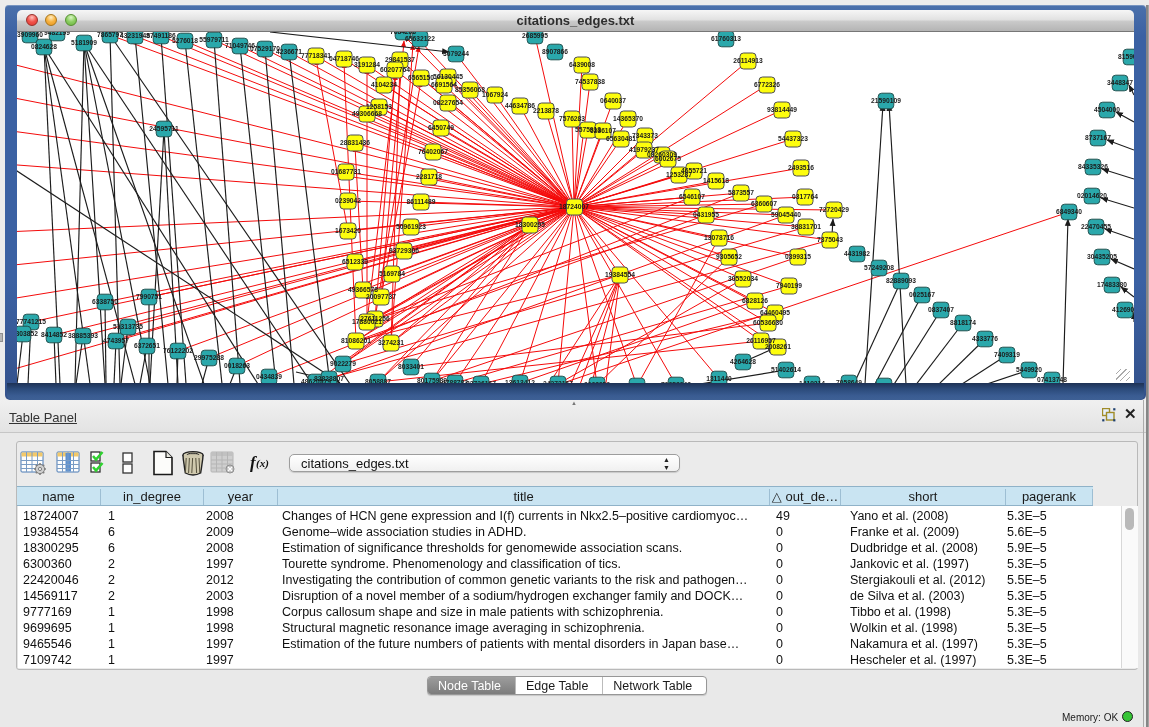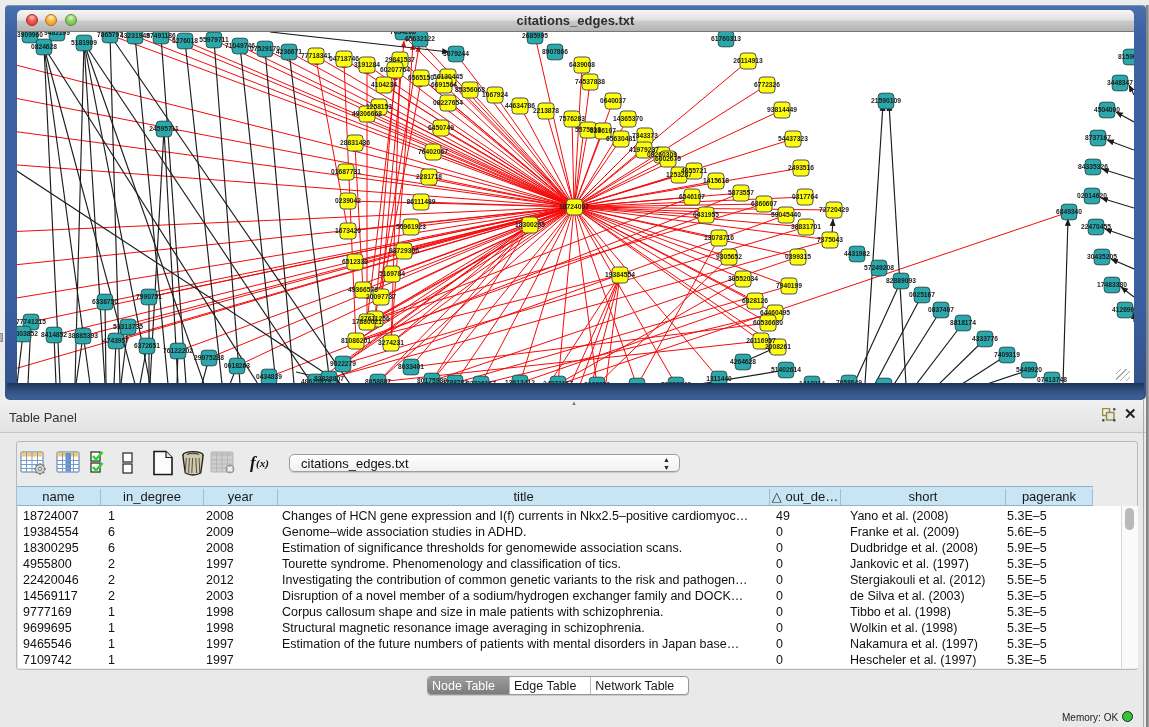--- a/index.html
+++ b/index.html
@@ -20,21 +20,21 @@
   border-radius:0 0 5px 5px; }
 #lmark { position:absolute; left:0; top:333px; width:3px; height:9px; background:#b5b5b5; border:1px solid #8e8e8e; border-left:none; }
 #graph { position:absolute; left:12px; top:27px; width:1117px; height:351px; background:#fff; overflow:hidden; }
 #rgrip { position:absolute; right:4px; bottom:2px; width:14px; height:12px;
   background:repeating-linear-gradient(135deg,transparent 0 3px,#aaa 3px 4px); }
 #rstrip { position:absolute; z-index:40; left:1146px; top:5px; width:3px; height:722px; background:linear-gradient(90deg,#868686 0%,#868686 55%,#b5b5b5 100%); }
 #rline { position:absolute; z-index:40; left:1143px; top:400px; width:1px; height:327px; background:#ababab; }
 #panel { position:absolute; left:0; top:400px; width:1149px; height:327px; background:#e9e9e9; }
 #ptitle { position:absolute; left:0; top:0; width:100%; height:33px;
   background:linear-gradient(180deg,#f0f0f0,#e3e3e3); border-bottom:1px solid #c6c6c6; }
-#ptitle span { position:absolute; left:9px; top:10px; font-size:13px; color:#333; }
+#ptitle span { position:absolute; left:9px; top:10px; font-size:13px; color:#333;text-decoration:underline; }
 #splitter { position:absolute; left:571px; top:0px; font-size:6px; color:#777; }
 #pfloat { position:absolute; left:1102px; top:8px; width:14px; height:14px; }
 #pclose { position:absolute; left:1124px; top:5px; font-size:15px; font-weight:bold; color:#222; }
 #inner { position:absolute; left:16px; top:41px; width:1122px; height:229px; background:#ebebeb;
   border:1px solid #b9b9b9; border-radius:3px; }
 .icon { position:absolute; top:9px; }
 #dropdown { position:absolute; left:272px; top:12px; width:391px; height:18px; background:linear-gradient(180deg,#fff,#f0f0f0);
   border:1px solid #9d9d9d; border-radius:5px; box-shadow:0 1px 1px rgba(0,0,0,.15); }
 #dropdown span { position:absolute; left:11px; top:1px; font-size:13px; color:#111; }
 #dd-ar { position:absolute; right:9px; top:1px; font-size:7px; color:#222; line-height:7.5px; text-align:center; }
@@ -42,21 +42,21 @@
   border-top:1px solid #8fb2c8; border-bottom:1px solid #8fb2c8; }
 #thead div { position:absolute; top:2px; height:16px; font-size:13px; color:#1a1a1a; text-align:center;
   border-right:1px solid #9dbeD3; }
 #tbody { position:absolute; left:0px; top:64px; width:1104px; height:162px; background:#fff; border-left:1px solid #e3e3e3; }
 .trow { position:absolute; left:0; width:1104px; height:16px; font-size:12.5px; color:#101010; }
 .trow span { position:absolute; top:1px; white-space:nowrap; }
 #vscroll { position:absolute; left:1104px; top:64px; width:17px; height:162px; background:#fafafa; border-left:1px solid #d8d8d8; }
 #vthumb { position:absolute; left:3px; top:2px; width:9px; height:22px; background:#b9b9b9; border-radius:5px; }
 #tabs { position:absolute; left:427px; top:276px; height:19px; display:flex;
   border:1px solid #979797; border-radius:4px; overflow:hidden; background:#fff; box-shadow:0 1px 1px rgba(0,0,0,.15); }
-.tab { font-size:12.5px; padding:2px 14px 0 4px; color:#1a1a1a; border-right:1px solid #bbb; }
+.tab { font-size:12.5px; padding:2px 14px 0 10px; color:#1a1a1a; border-right:1px solid #bbb; }
 .tab.sel { background:linear-gradient(180deg,#9d9d9d,#7c7c7c); color:#fff; }
 #mem { position:absolute; left:1062px; top:312px; font-size:10px; color:#222; }
 #memdot { position:absolute; left:1122px; top:311px; width:11px; height:11px; border-radius:50%;
   background:#35c435; border:1px solid #222; }
 </style></head>
 <body>
 <div id="win">
   <div id="titlebar">
     <div class="tl" id="tl-r"></div>
       <div class="tl" id="tl-o"></div>
@@ -712,21 +712,21 @@
         <div class="trow" style="top:34px">
 <span style="left:5px">18300295</span>
           <span style="left:90px">6</span>
           <span style="left:188px">2008</span>
 <span style="left:264px">Estimation of significance thresholds for genomewide association scans.</span>
           <span style="left:758px">0</span>
           <span style="left:832px">Dudbridge et al. (2008)</span>
 <span style="left:989px">5.9E–5</span>
         </div>
         <div class="trow" style="top:50px">
-<span style="left:5px">4955800</span>
+<span style="left:5px">6300360</span>
           <span style="left:90px">2</span>
           <span style="left:188px">1997</span>
 <span style="left:264px">Tourette syndrome. Phenomenology and classification of tics.</span>
           <span style="left:758px">0</span>
           <span style="left:832px">Jankovic et al. (1997)</span>
 <span style="left:989px">5.3E–5</span>
         </div>
         <div class="trow" style="top:66px">
 <span style="left:5px">22420046</span>
           <span style="left:90px">2</span>

